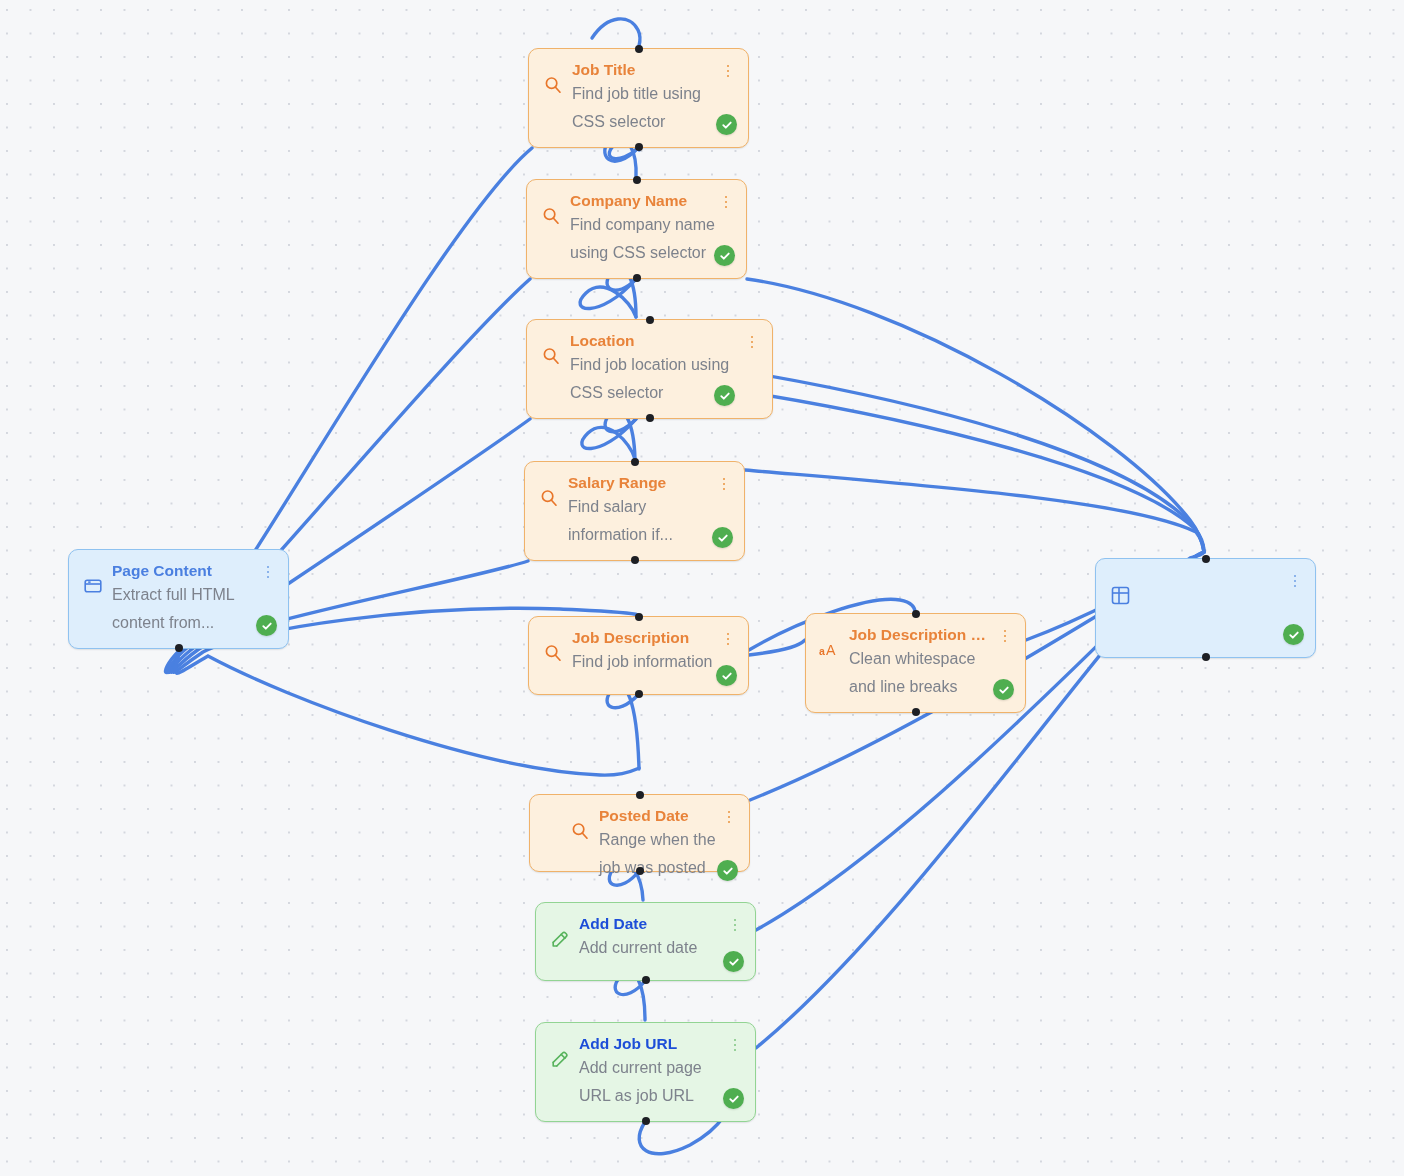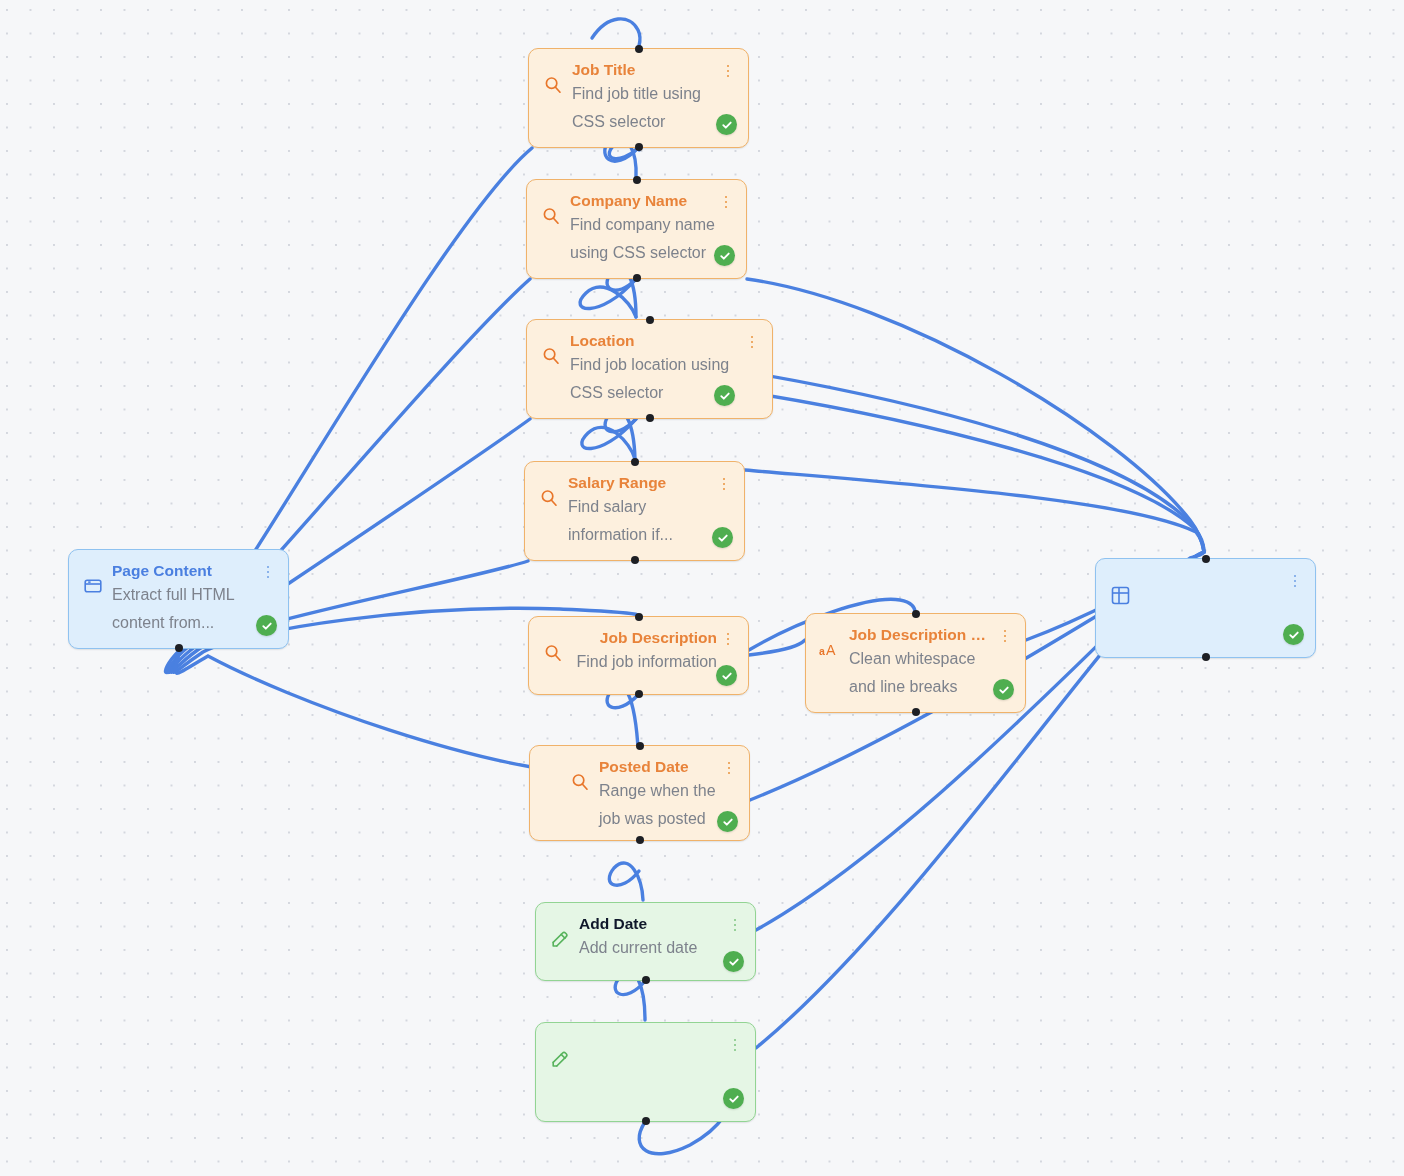--- a/index.html
+++ b/index.html
@@ -63,21 +63,21 @@
   }
   .node.theme-blue .node-title { color: #4a7fe0; }
   .node.theme-blue .node-icon  { color: #4a7fe0; }
   .node.theme-blue .node-menu span { background: #6f9fe6; }
 
   
   .node.theme-green {
     background: #e5f6e5;
     border-color: #92d493;
   }
-  .node.theme-green .node-title { color: #0f172a; }
+  .node.theme-green .node-title { color: #1d4ed8; }
   .node.theme-green .node-icon  { color: #57b35c; }
   .node.theme-green .node-menu span { background: #7cc47f; }
 
   .node-body {
     display: flex;
     align-items: flex-start;
     gap: 8px;
     position: relative;
   }
 
@@ -294,21 +294,21 @@
           </div>
         </div>
         <div class="node-status" style="left: 187px; top: 65px;">
           <svg width="12" height="12" viewBox="0 0 12 12" fill="none" stroke="#ffffff" stroke-width="1.9" stroke-linecap="round" stroke-linejoin="round">
             <polyline points="2.3,6.2 4.8,8.7 9.7,3.6"></polyline>
           </svg>
         </div>
         <div class="port port-top"></div>
         <div class="port port-bottom"></div>
       </div>
-      <div class="node theme-orange" style="left: 528px; top: 616px; width: 221px; height: 79px; text-align: right;">
+      <div class="node theme-orange" style="left: 528px; top: 616px; width: 221px; height: 79px;">
         <div class="node-body">
           <div class="node-icon">
             <svg width="20" height="20" viewBox="0 0 20 20" fill="none" stroke="currentColor" stroke-width="1.7" stroke-linecap="round">
               <circle cx="8.6" cy="8.2" r="5.2"></circle>
               <line x1="12.5" y1="12.3" x2="17" y2="17.2"></line>
             </svg>
           </div>
           <div class="node-text">
             <div class="node-title">Job Description</div>
             <div class="node-desc">Find job information</div>
@@ -346,21 +346,21 @@
           </div>
         </div>
         <div class="node-status" style="left: 187px; top: 65px;">
           <svg width="12" height="12" viewBox="0 0 12 12" fill="none" stroke="#ffffff" stroke-width="1.9" stroke-linecap="round" stroke-linejoin="round">
             <polyline points="2.3,6.2 4.8,8.7 9.7,3.6"></polyline>
           </svg>
         </div>
         <div class="port port-top"></div>
         <div class="port port-bottom"></div>
       </div>
-      <div class="node theme-orange" style="left: 529px; top: 745px; width: 221px; height: 96px; padding-left: 39px;">
+      <div class="node theme-orange" style="left: 529px; top: 794px; width: 221px; height: 78px; padding-left: 39px;">
         <div class="node-body">
           <div class="node-icon">
             <svg width="20" height="20" viewBox="0 0 20 20" fill="none" stroke="currentColor" stroke-width="1.7" stroke-linecap="round">
               <circle cx="8.6" cy="8.2" r="5.2"></circle>
               <line x1="12.5" y1="12.3" x2="17" y2="17.2"></line>
             </svg>
           </div>
           <div class="node-text">
             <div class="node-title">Posted Date</div>
             <div class="node-desc">Range when the job was posted</div>
@@ -456,20 +456,24 @@
       </div>
       <div class="node theme-green" style="left: 535px; top: 1022px; width: 221px; height: 100px;">
         <div class="node-body">
           <div class="node-icon">
             <svg width="20" height="20" viewBox="0 0 20 20" fill="none" stroke="currentColor" stroke-width="1.6" stroke-linecap="round" stroke-linejoin="round">
               <path d="M3.2 13.4 L3.2 17 L6.8 17"></path>
               <path d="M3.2 13.4 L12.6 4 C13.4 3.2 14.6 3.2 15.4 4 L16.2 4.8 C17 5.6 17 6.8 16.2 7.6 L6.8 17"></path>
               <line x1="11.2" y1="5.4" x2="15" y2="9.2"></line>
             </svg>
           </div>
+          <div class="node-text">
+            <div class="node-title">Add Job URL</div>
+            <div class="node-desc">Add current page URL as job URL</div>
+          </div>
           <div class="node-menu">
             <span></span>
             <span></span>
             <span></span>
           </div>
         </div>
         <div class="node-status" style="left: 187px; top: 65px;">
           <svg width="12" height="12" viewBox="0 0 12 12" fill="none" stroke="#ffffff" stroke-width="1.9" stroke-linecap="round" stroke-linejoin="round">
             <polyline points="2.3,6.2 4.8,8.7 9.7,3.6"></polyline>
           </svg>

